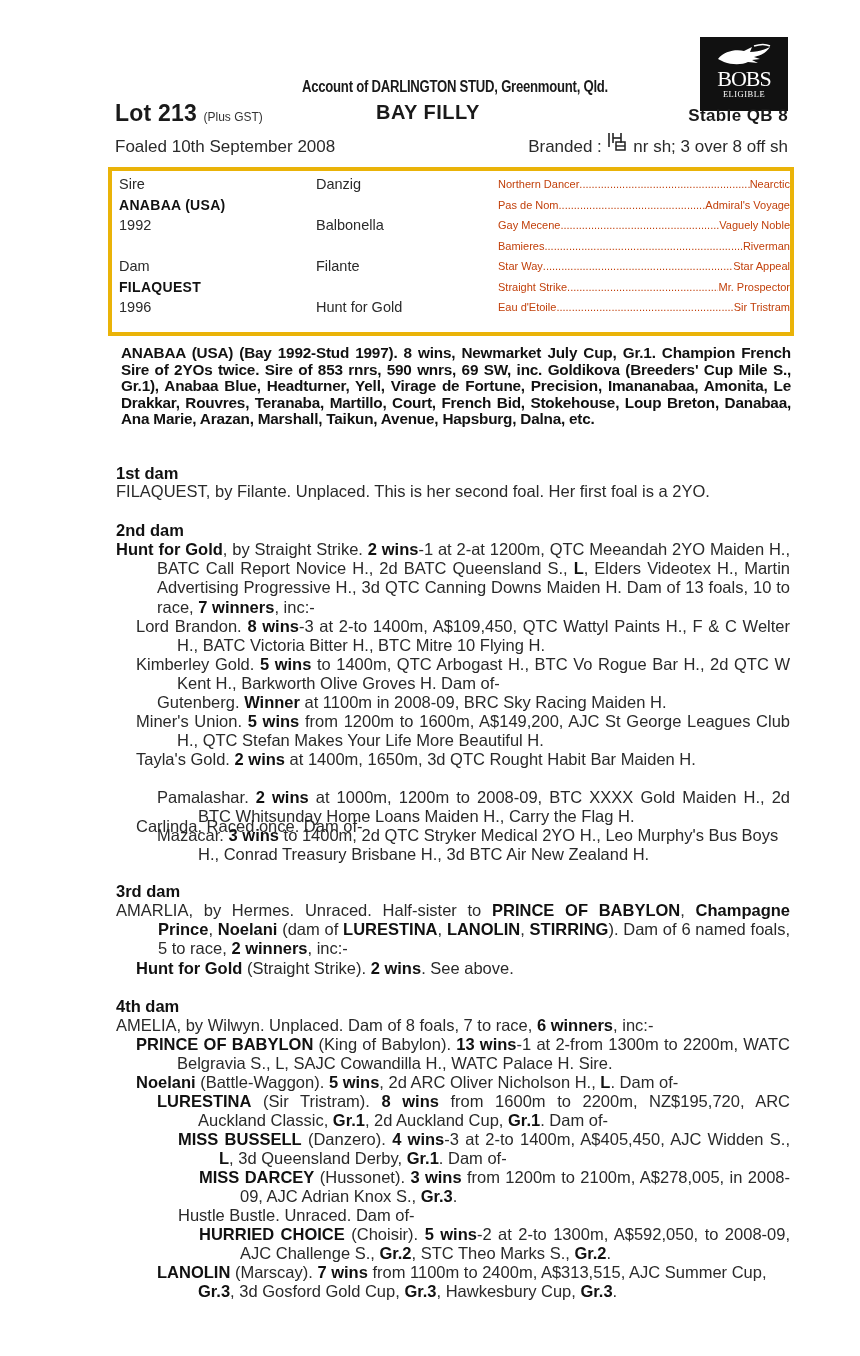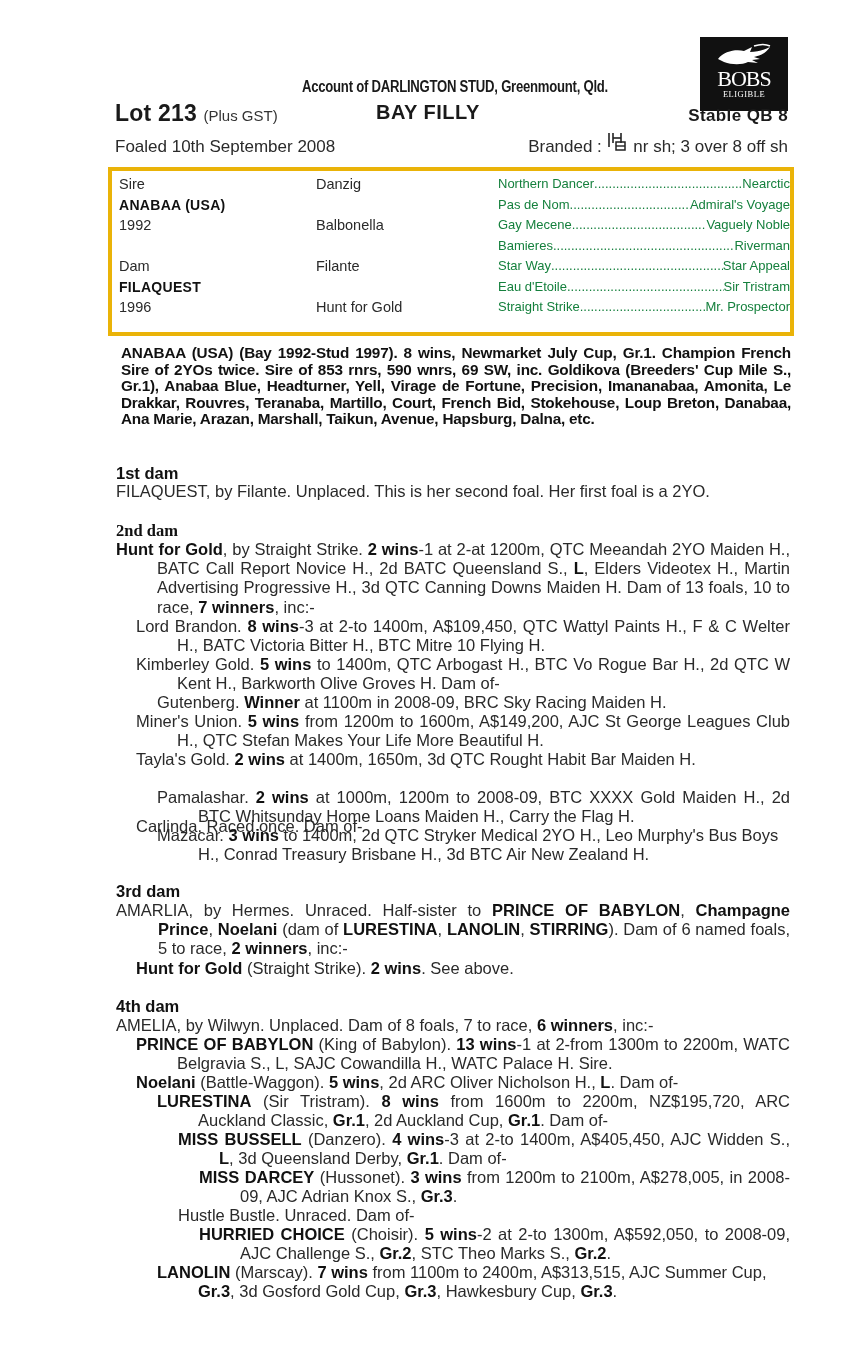--- a/index.html
+++ b/index.html
@@ -5,30 +5,30 @@
   html,body{margin:0;padding:0;background:#ffffff;}
   body{width:860px;height:1356px;position:relative;overflow:hidden;color:#1a1a1a;
        font-family:"Liberation Sans",sans-serif;}
   .abs{position:absolute;}
   .logo{left:700px;top:24px;width:88px;height:74px;background:#111;color:#fff;text-align:center;margin-top:13px;}
   .logo .horse{display:block;margin:6px auto 0;}
   .logo .bobs{font-family:"Liberation Serif",serif;font-size:22px;line-height:20px;letter-spacing:-1px;margin-top:0px;}
   .logo .elig{font-family:"Liberation Serif",serif;font-size:8.5px;letter-spacing:0.5px;line-height:10px;}
   .account{left:0;top:78px;width:910px;text-align:center;font-size:16px;font-weight:bold;letter-spacing:-0.3px;transform:scaleX(0.82);transform-origin:455px 0;}
   .lot{left:115px;top:100px;font-size:23px;font-weight:900;letter-spacing:0.2px;}
-  .lot .plus{font-size:15px;font-weight:normal;color:#333;letter-spacing:0;}
+  .lot .plus{font-size:12px;font-weight:normal;color:#333;letter-spacing:0;}
   .sex{left:376px;top:101px;font-size:20px;font-weight:900;letter-spacing:0.5px;}
   .stable{right:72px;top:106px;font-size:17px;font-weight:900;letter-spacing:0.4px;}
   .foaled{left:115px;top:137px;font-size:17px;color:#2a2a2a;}
   .branded{right:72px;top:137px;font-size:17px;color:#2a2a2a;white-space:nowrap;}
   .brand-glyph{display:inline-block;vertical-align:top;margin-top:-6px;}
   .pedbox{left:108px;top:167px;width:686px;height:169px;border:4px solid #eab308;box-sizing:border-box;}
   .pcol{position:absolute;font-size:14.5px;line-height:20.5px;color:#2a2a2a;}
   .pcol .b{font-weight:900;font-size:14px;color:#111;letter-spacing:0.3px;}
-  .gp{position:absolute;left:386px;top:3px;width:292px;font-size:13px;color:#15803d;}
+  .gp{position:absolute;left:386px;top:3px;width:292px;font-size:11px;color:#c2410c;}
   .gp .row{display:flex;height:20.5px;line-height:20.5px;white-space:nowrap;overflow:hidden;}
   .gp .l{flex:0 0 auto;}
   .gp .dots{flex:1 1 auto;overflow:hidden;letter-spacing:0px;}
   .gp .dots::after{content:"..........................................................................................................";}
   .gp .r{flex:0 0 auto;text-align:center;}
   .sireblurb{left:121px;top:345px;width:670px;font-size:15.3px;font-weight:900;line-height:16.5px;letter-spacing:-0.2px;color:#111;text-align:justify;}
   .sec-h{position:absolute;left:116px;font-size:16.5px;font-weight:900;color:#111;}
   .p{position:absolute;font-size:16.5px;line-height:19.2px;color:#2a2a2a;text-align:justify;}
   .p b{color:#111;font-weight:900;}
   .p.last{text-align:left;}
@@ -107,38 +107,38 @@
         <span class="l">Bamieres</span>
         <span class="dots"></span>
         <span class="r">Riverman</span>
       </div>
     <div class="row">
         <span class="l">Star Way</span>
         <span class="dots"></span>
         <span class="r">Star Appeal</span>
       </div>
     <div class="row">
+        <span class="l">Straight Strike</span>
+        <span class="dots"></span>
+        <span class="r">Mr. Prospector</span>
+      </div>
+    <div class="row">
         <span class="l">Eau d'Etoile</span>
         <span class="dots"></span>
         <span class="r">Sir Tristram</span>
-      </div>
-    <div class="row">
-        <span class="l">Straight Strike</span>
-        <span class="dots"></span>
-        <span class="r">Mr. Prospector</span>
       </div>
   </div>
 </div>
 
 <div class="abs sireblurb">ANABAA (USA) (Bay 1992-Stud 1997). 8 wins, Newmarket July Cup, Gr.1. Champion French Sire of 2YOs twice. Sire of 853 rnrs, 590 wnrs, 69 SW, inc. Goldikova (Breeders' Cup Mile S., Gr.1), Anabaa Blue, Headturner, Yell, Virage de Fortune, Precision, Imananabaa, Amonita, Le Drakkar, Rouvres, Teranaba, Martillo, Court, French Bid, Stokehouse, Loup Breton, Danabaa, Ana Marie, Arazan, Marshall, Taikun, Avenue, Hapsburg, Dalna, etc.</div>
 
 <div id="sections">
     <div class="sec-h" style="top: 464px;">1st dam</div>
     <div class="p last" style="left: 116px; width: 674px; top: 482px; padding-left: 0px; text-indent: 0px; box-sizing: border-box;"><span>FILAQUEST, by Filante. Unplaced. This is her second foal. Her first foal is a 2YO.</span></div>
-    <div class="sec-h" style="top: 521px; font-family: Liberation Serif, serif;">2nd dam</div>
+    <div class="sec-h" style="top: 521px;">2nd dam</div>
     <div class="p" style="left: 116px; width: 674px; top: 540px; padding-left: 41px; text-indent: -41px; box-sizing: border-box;"><b>Hunt for Gold</b><span>, by Straight Strike. </span><b>2 wins</b><span>-1 at 2-at 1200m, QTC Meeandah 2YO Maiden H., BATC Call Report Novice H., 2d BATC Queensland S., </span><b>L</b><span>, Elders Videotex H., Martin Advertising Progressive H., 3d QTC Canning Downs Maiden H. Dam of 13 foals, 10 to race, </span><b>7 winners</b><span>, inc:-</span></div>
     <div class="p" style="left: 136px; width: 654px; top: 617px; padding-left: 41px; text-indent: -41px; box-sizing: border-box;"><span>Lord Brandon. </span><b>8 wins</b><span>-3 at 2-to 1400m, A$109,450, QTC Wattyl Paints H., F &amp; C Welter H., BATC Victoria Bitter H., BTC Mitre 10 Flying H.</span></div>
     <div class="p" style="left: 136px; width: 654px; top: 655px; padding-left: 41px; text-indent: -41px; box-sizing: border-box;"><span>Kimberley Gold. </span><b>5 wins</b><span> to 1400m, QTC Arbogast H., BTC Vo Rogue Bar H., 2d QTC W Kent H., Barkworth Olive Groves H. Dam of-</span></div>
     <div class="p" style="left: 157px; width: 633px; top: 693px; padding-left: 41px; text-indent: -41px; box-sizing: border-box;"><span>Gutenberg. </span><b>Winner</b><span> at 1100m in 2008-09, BRC Sky Racing Maiden H.</span></div>
     <div class="p" style="left: 136px; width: 654px; top: 712px; padding-left: 41px; text-indent: -41px; box-sizing: border-box;"><span>Miner's Union. </span><b>5 wins</b><span> from 1200m to 1600m, A$149,200, AJC St George Leagues Club H., QTC Stefan Makes Your Life More Beautiful H.</span></div>
     <div class="p" style="left: 136px; width: 654px; top: 750px; padding-left: 41px; text-indent: -41px; box-sizing: border-box;"><span>Tayla's Gold. </span><b>2 wins</b><span> at 1400m, 1650m, 3d QTC Rought Habit Bar Maiden H.</span></div>
     <div class="p" style="left: 136px; width: 654px; top: 769px; padding-left: 41px; text-indent: -41px; box-sizing: border-box; margin-top: 48px;"><span>Carlinda. Raced once. Dam of-</span></div>
     <div class="p" style="left: 157px; width: 633px; top: 788px; padding-left: 41px; text-indent: -41px; box-sizing: border-box;"><span>Pamalashar. </span><b>2 wins</b><span> at 1000m, 1200m to 2008-09, BTC XXXX Gold Maiden H., 2d BTC Whitsunday Home Loans Maiden H., Carry the Flag H.</span></div>
     <div class="p last" style="left: 157px; width: 633px; top: 826px; padding-left: 41px; text-indent: -41px; box-sizing: border-box;"><span>Mazacar. </span><b>3 wins</b><span> to 1400m, 2d QTC Stryker Medical 2YO H., Leo Murphy's Bus Boys H., Conrad Treasury Brisbane H., 3d BTC Air New Zealand H.</span></div>
     <div class="sec-h" style="top: 882px;">3rd dam</div>

